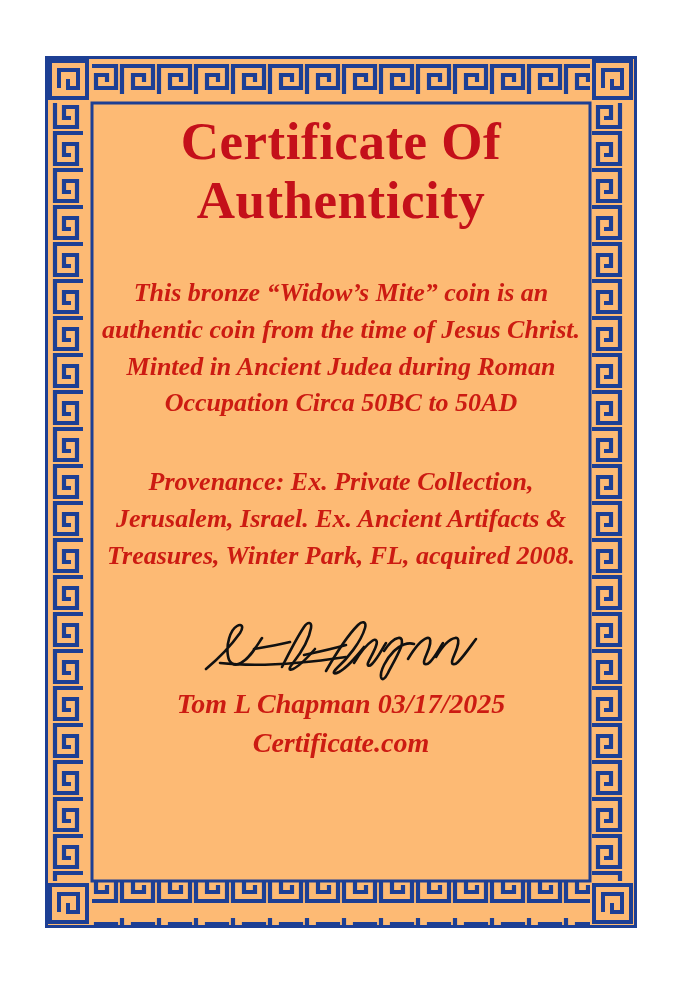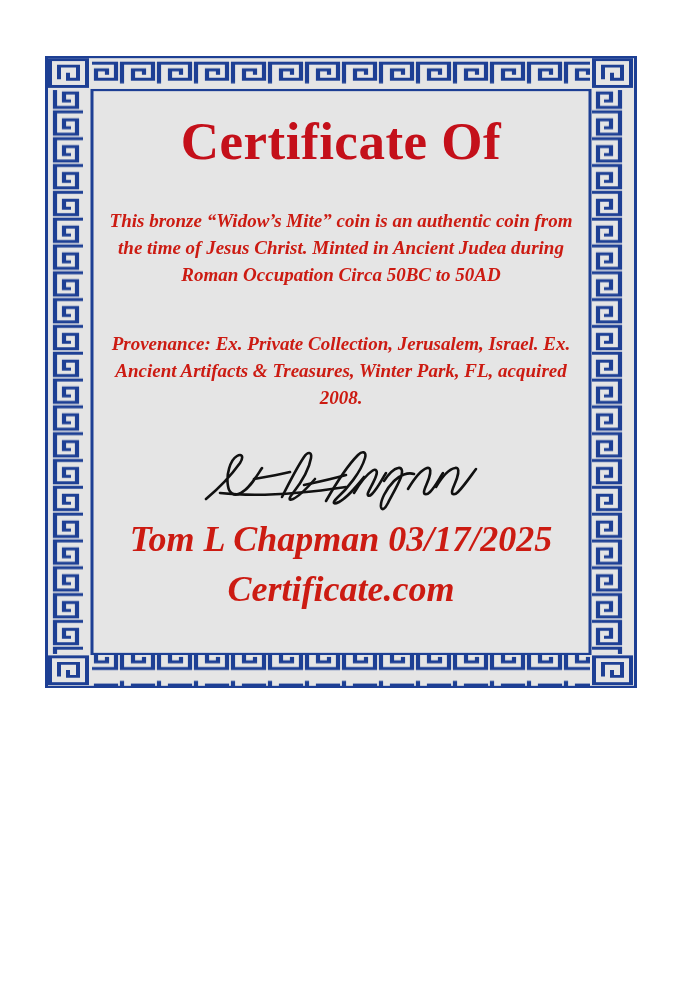--- a/index.html
+++ b/index.html
@@ -12,23 +12,23 @@
     height: 982px;
     font-family: "Liberation Serif", serif;
     overflow: hidden;
   }
 
   .certificate {
     position: absolute;
     left: 45px;
     top: 56px;
     width: 592px;
-    height: 632px;
+    height: 872px;
     box-sizing: border-box;
-    background: #e5e5e5;
+    background: #fdba74;
   }
 
   
   .border-frame {
     position: absolute;
     inset: 0;
     pointer-events: none;
   }
 
   .border-frame svg {
@@ -59,21 +59,21 @@
     margin-top: 6px;
     margin-bottom: 2px;
   }
   .title .line2 { display: block; }
 
   .body-block {
     color: #cc1b12;
     font-family: "Liberation Serif", serif;
     font-style: italic;
     font-weight: bold;
-    font-size: 19px;
+    font-size: 26px;
     line-height: 1.42;
     margin-top: 16px;
     width: 100%;
   }
 
   .body-block .para + .para {
     margin-top: 42px;
   }
 
   .signature-wrap {
@@ -85,21 +85,21 @@
 
   .signature-wrap svg {
     display: block;
   }
 
   .signoff {
     color: #cc1b12;
     font-family: "Liberation Serif", serif;
     font-style: italic;
     font-weight: bold;
-    font-size: 36px;
+    font-size: 28px;
     line-height: 1.38;
     margin-top: 2px;
   }
   .signoff .website { display: block; }
 </style>
 </head>
 <body>
 
 <div class="certificate">
 
@@ -144,20 +144,21 @@
       <use href="#cornerBox" x="545" y="1"></use>
       <use href="#cornerBox" x="1" y="825"></use>
       <use href="#cornerBox" x="545" y="825"></use>
     </svg>
   </div>
 
   <div class="inner-area">
 
     <div class="title">
       <span>Certificate Of</span>
+      <span class="line2">Authenticity</span>
     </div>
 
     <div class="body-block">
       <p class="para">This bronze “Widow’s Mite” coin is an authentic coin from the time of Jesus Christ. Minted in Ancient Judea during Roman Occupation Circa 50BC to 50AD</p>
       <p class="para">Provenance: Ex. Private Collection, Jerusalem, Israel. Ex. Ancient Artifacts &amp; Treasures, Winter Park, FL, acquired 2008.</p>
     </div>
 
     <div class="signature-wrap">
       <svg width="290" height="72" viewBox="0 0 290 72" xmlns="http://www.w3.org/2000/svg">
         <g fill="none" stroke="#111111" stroke-width="2.6" stroke-linecap="round" stroke-linejoin="round">

